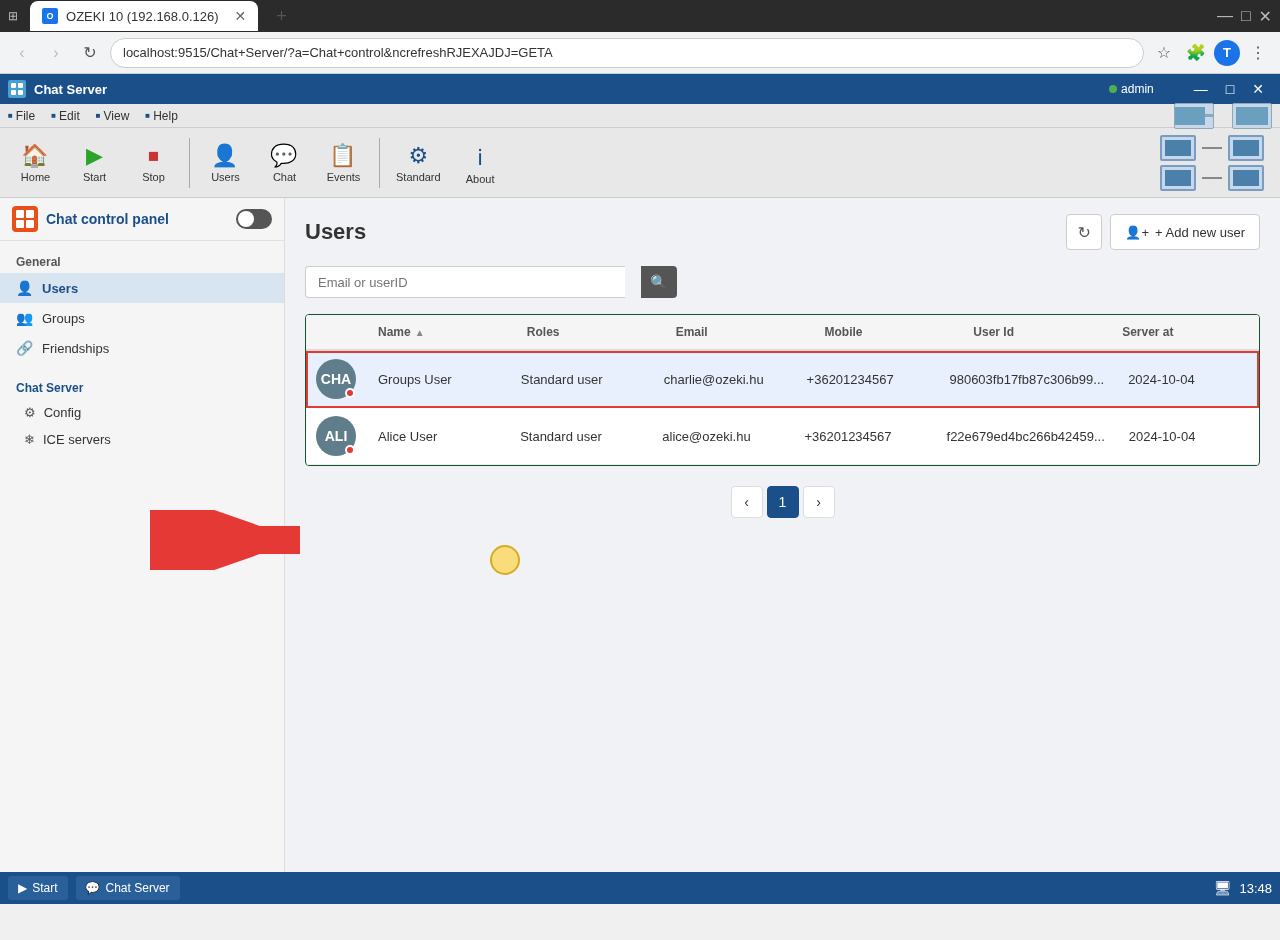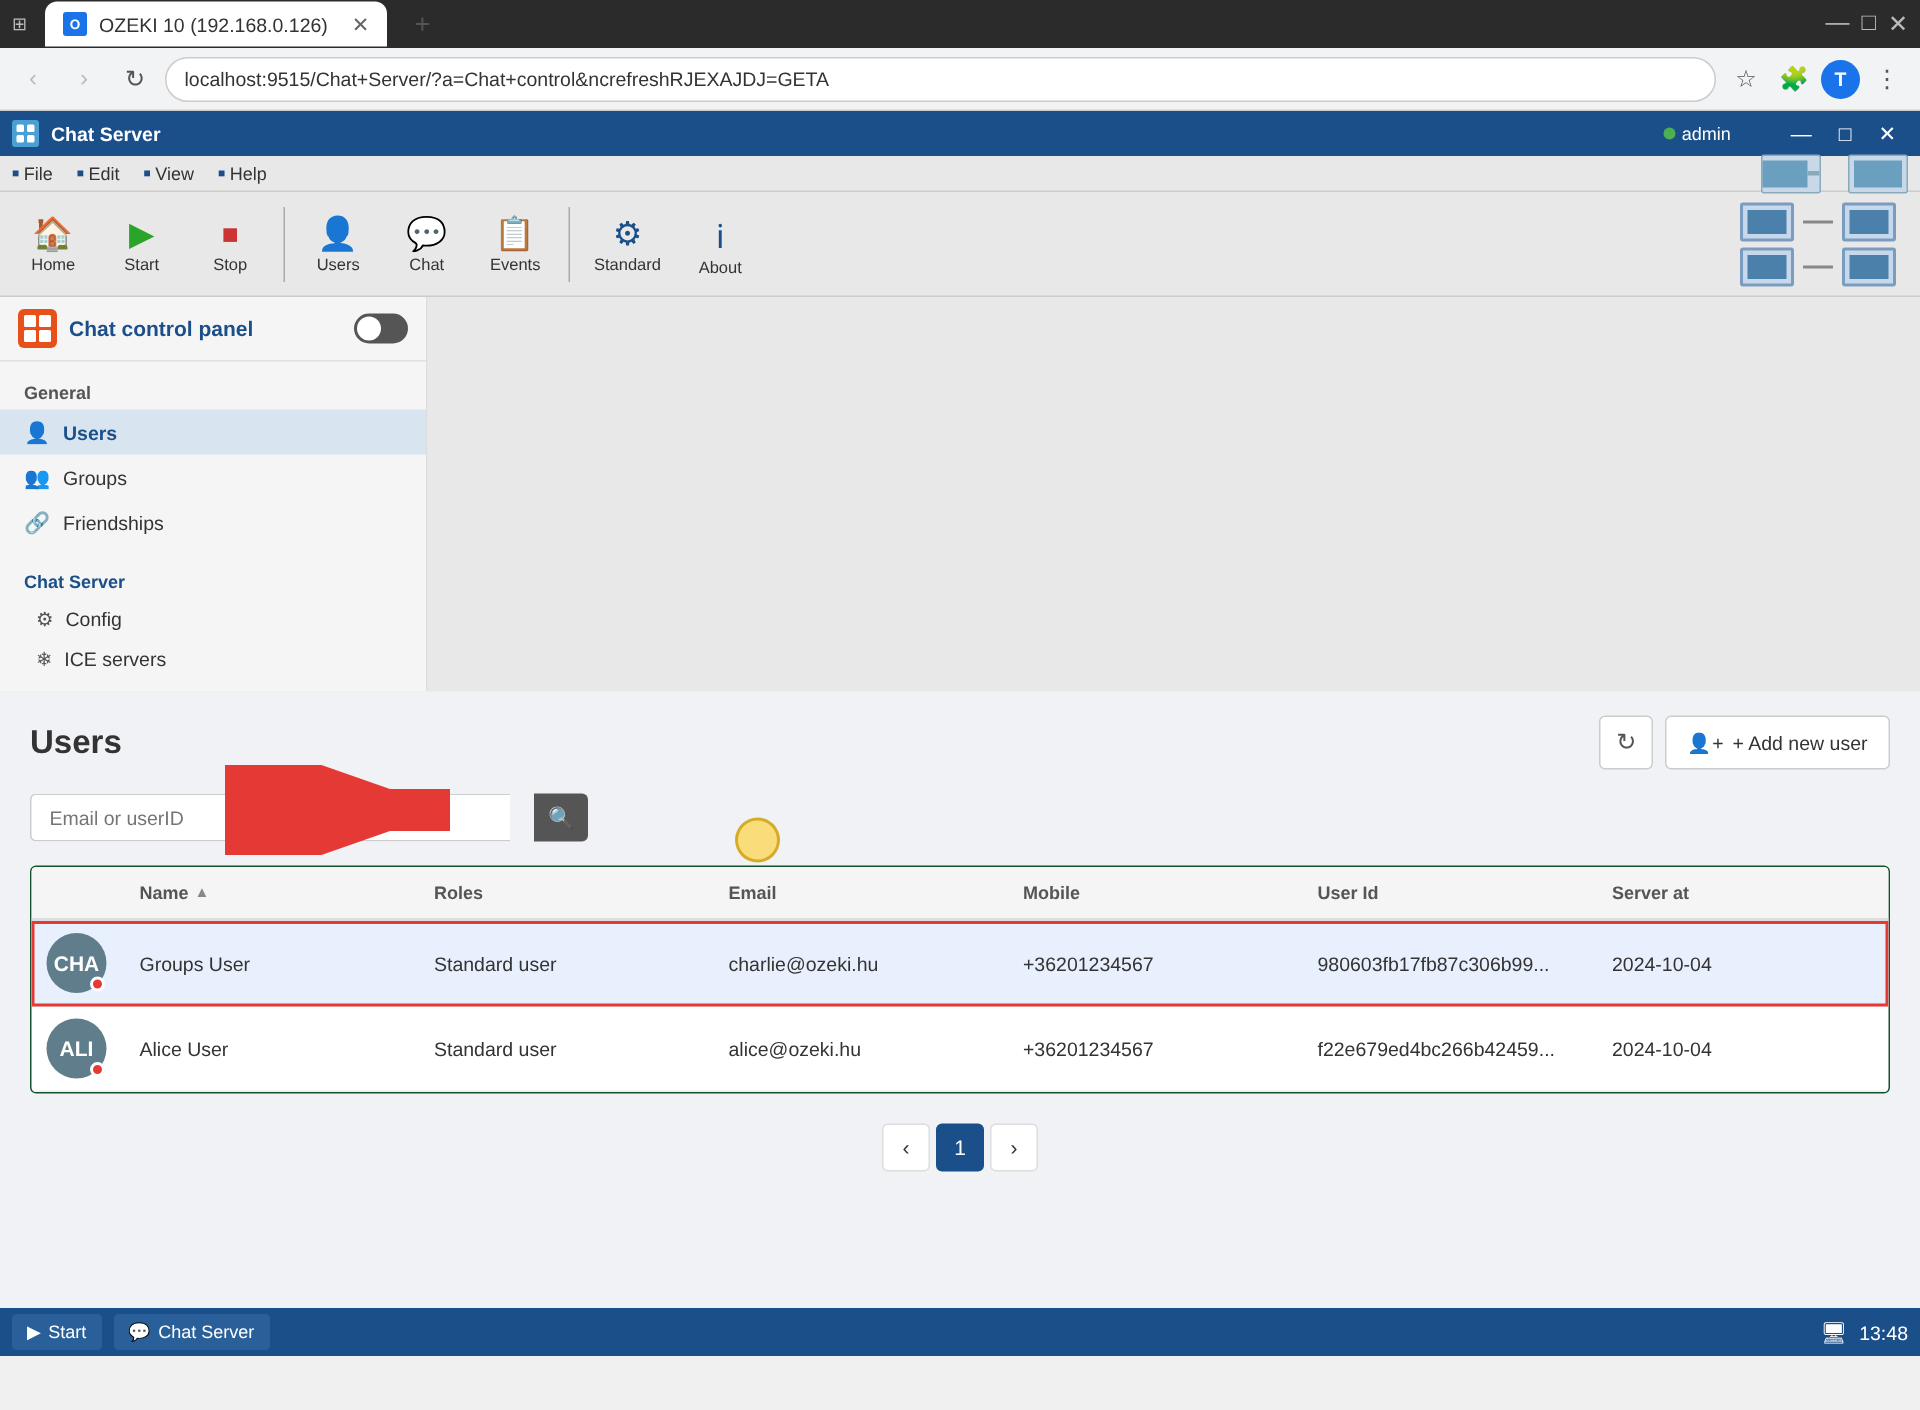--- a/index.html
+++ b/index.html
@@ -261,21 +261,21 @@
             </div>
             <div style="width:20px;height:2px;background:#888;"></div>
             <div style="width:36px;height:26px;background:#c8d8ec;border:2px solid #7a9dbf;border-radius:2px;display:flex;align-items:center;justify-content:center;">
               <div style="width:26px;height:16px;background:#4a80aa;"></div>
             </div>
           </div>
         </div>
       </div>
     </div>
 
-    <div style="display:flex; height:calc(940px - 32px - 36px - 42px - 30px - 24px - 70px - 32px);flex-direction:column;">
+    <div style="display:flex; height:calc(940px - 32px - 36px - 42px - 30px - 24px - 70px - 32px);">
 
       <div class="sidebar">
 
         <div class="sidebar-header">
           <div class="sidebar-logo">
             <div class="logo-sq"></div>
             <div class="logo-sq"></div>
             <div class="logo-sq"></div>
             <div class="logo-sq"></div>
           </div>

